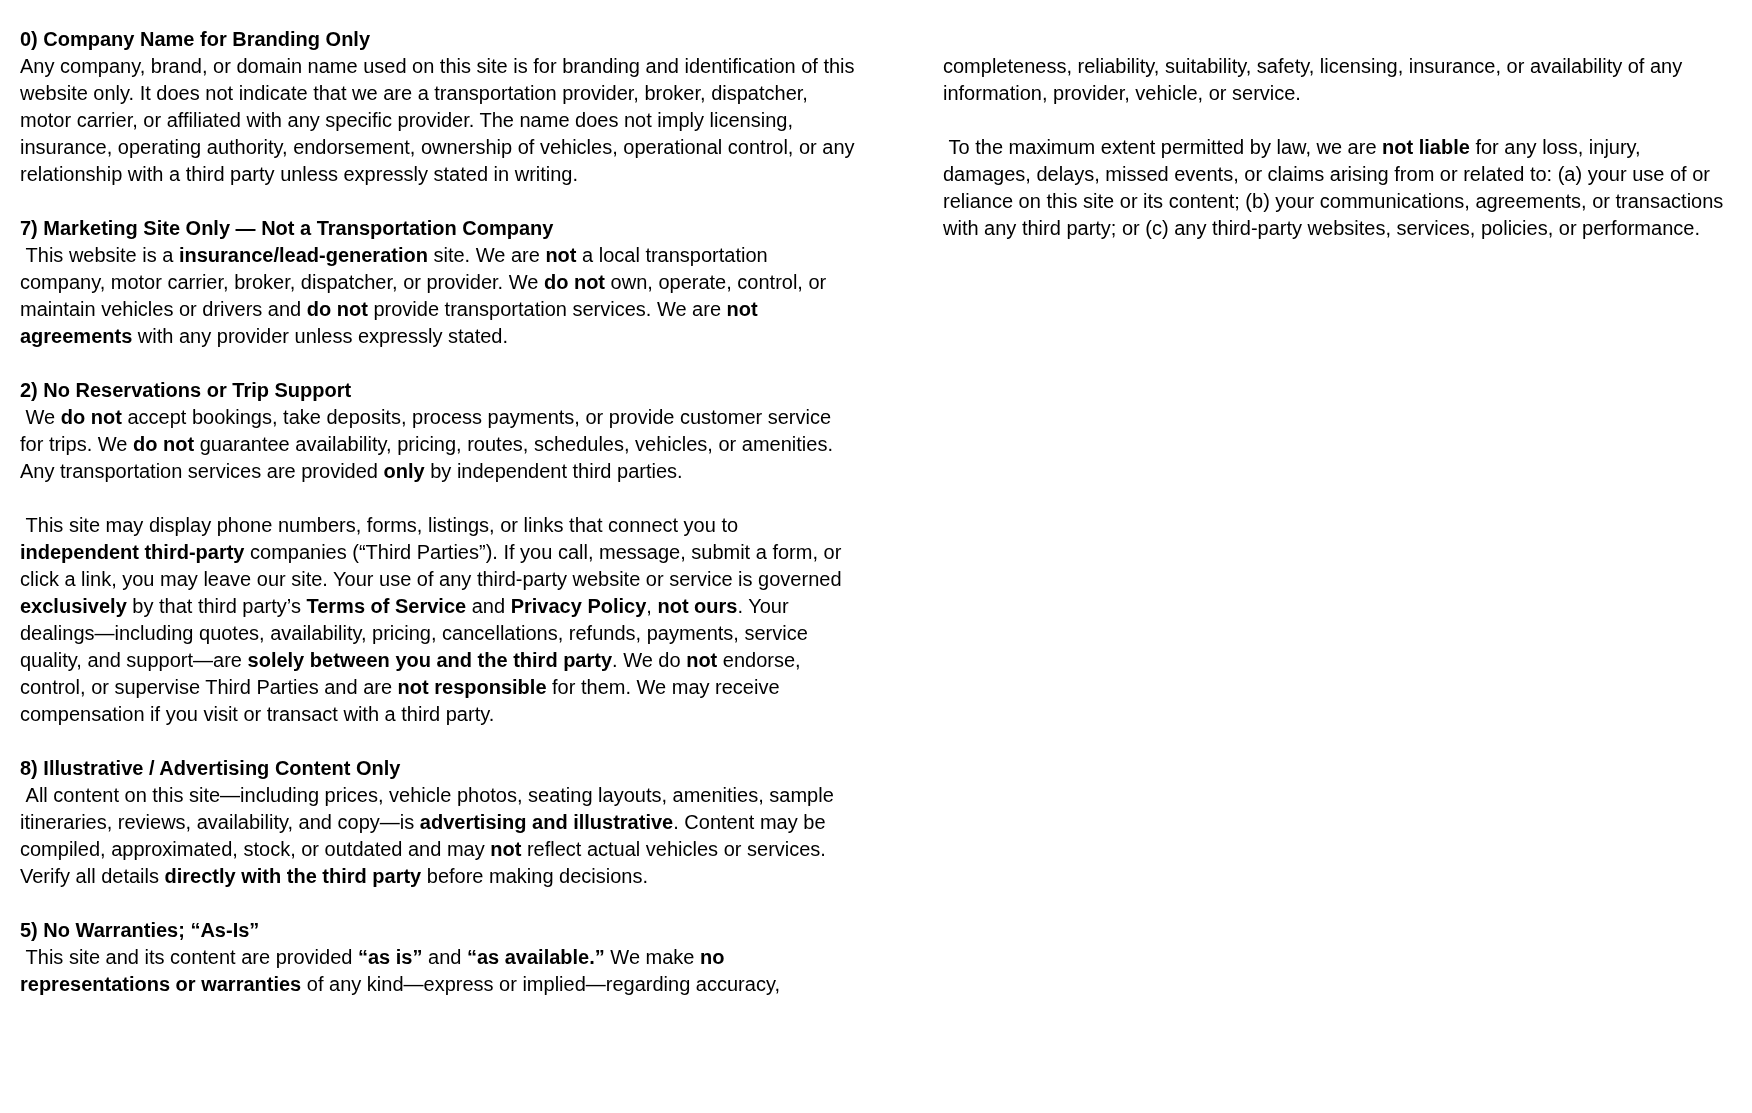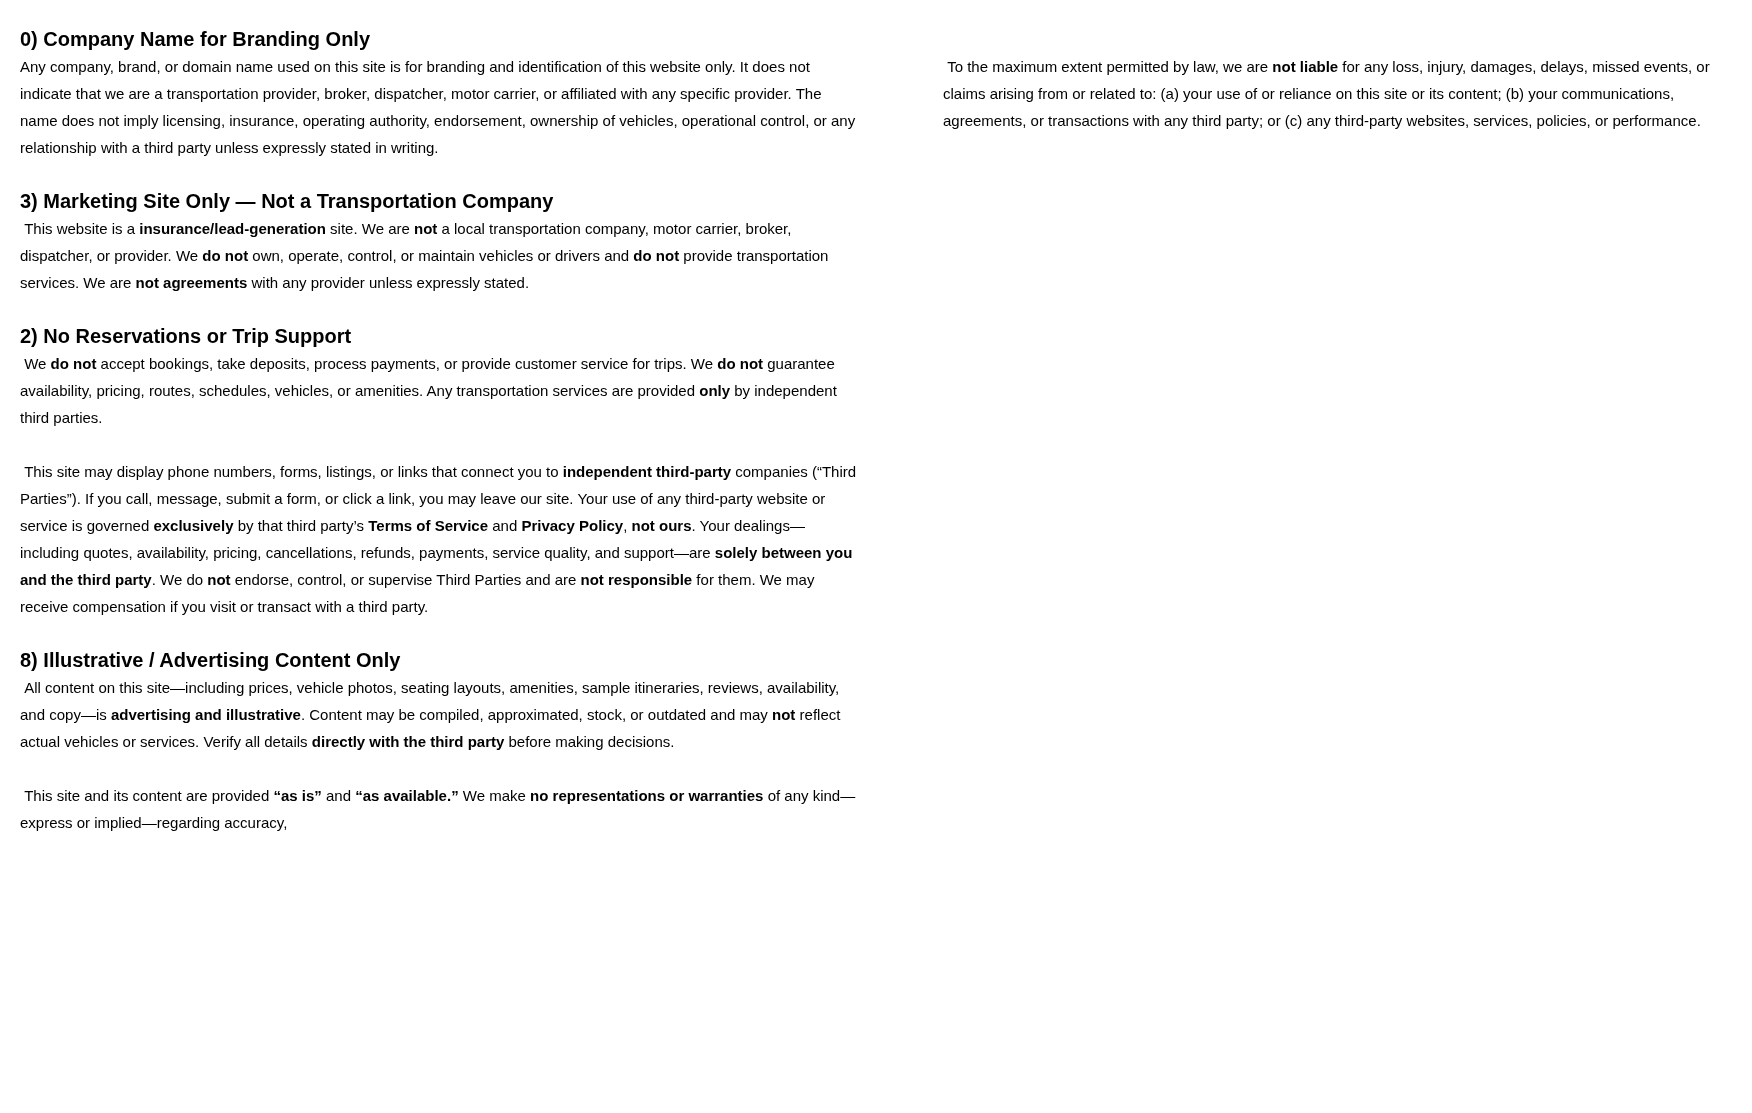--- a/index.html
+++ b/index.html
@@ -43,21 +43,21 @@
     margin-bottom: 0;
   }
   .heading {
     margin: 0;
     font-size: 20px;
     line-height: 27px;
     font-weight: 700;
   }
   .body-text {
     margin: 0;
-    font-size: 15px;
+    font-size: 20px;
     line-height: 27px;
     white-space: pre-wrap;
   }
   .body-text b {
     font-weight: 700;
   }
   .continuation {
     margin: 0 0 27px 0;
   }
 </style>
@@ -67,46 +67,48 @@
 <div class="page">
 
   <div class="col col-left">
 
     <div class="section">
       <h3 class="heading">0) Company Name for Branding Only</h3>
       <p class="body-text">Any company, brand, or domain name used on this site is for branding and identification of this website only. It does not indicate that we are a transportation provider, broker, dispatcher, motor carrier, or affiliated with any specific provider. The name does not imply licensing, insurance, operating authority, endorsement, ownership of vehicles, operational control, or any relationship with a third party unless expressly stated in writing.</p>
     </div>
 
     <div class="section">
-      <h3 class="heading">3) Marketing Site Only — Not a Transportation Company</h3>
+      <h3 class="heading">7) Marketing Site Only — Not a Transportation Company</h3>
       <p class="body-text"> This website is a <b>insurance/lead-generation</b> site. We are <b>not</b> a local transportation company, motor carrier, broker, dispatcher, or provider. We <b>do not</b> own, operate, control, or maintain vehicles or drivers and <b>do not</b> provide transportation services. We are <b>not agreements</b> with any provider unless expressly stated.</p>
     </div>
 
     <div class="section">
       <h3 class="heading">2) No Reservations or Trip Support</h3>
       <p class="body-text"> We <b>do not</b> accept bookings, take deposits, process payments, or provide customer service for trips. We <b>do not</b> guarantee availability, pricing, routes, schedules, vehicles, or amenities. Any transportation services are provided <b>only</b> by independent third parties.</p>
     </div>
 
     <div class="section">
       <p class="body-text"> This site may display phone numbers, forms, listings, or links that connect you to <b>independent third-party</b> companies (“Third Parties”). If you call, message, submit a form, or click a link, you may leave our site. Your use of any third-party website or service is governed <b>exclusively</b> by that third party’s <b>Terms of Service</b> and <b>Privacy Policy</b>, <b>not ours</b>. Your dealings—including quotes, availability, pricing, cancellations, refunds, payments, service quality, and support—are <b>solely between you and the third party</b>. We do <b>not</b> endorse, control, or supervise Third Parties and are <b>not responsible</b> for them. We may receive compensation if you visit or transact with a third party.</p>
     </div>
 
     <div class="section">
       <h3 class="heading">8) Illustrative / Advertising Content Only</h3>
       <p class="body-text"> All content on this site—including prices, vehicle photos, seating layouts, amenities, sample itineraries, reviews, availability, and copy—is <b>advertising and illustrative</b>. Content may be compiled, approximated, stock, or outdated and may <b>not</b> reflect actual vehicles or services. Verify all details <b>directly with the third party</b> before making decisions.</p>
     </div>
 
     <div class="section">
+      <h3 class="heading">5) No Warranties; “As-Is”</h3>
       <p class="body-text"> This site and its content are provided <b>“as is”</b> and <b>“as available.”</b> We make <b>no representations or warranties</b> of any kind—express or implied—regarding accuracy,</p>
     </div>
 
   </div>
 
   <div class="col col-right">
 
+    <p class="body-text continuation">completeness, reliability, suitability, safety, licensing, insurance, or availability of any information, provider, vehicle, or service.</p>
 
     <div class="section">
       <p class="body-text"> To the maximum extent permitted by law, we are <b>not liable</b> for any loss, injury, damages, delays, missed events, or claims arising from or related to: (a) your use of or reliance on this site or its content; (b) your communications, agreements, or transactions with any third party; or (c) any third-party websites, services, policies, or performance.</p>
     </div>
 
 
   </div>
 
 </div>
 

